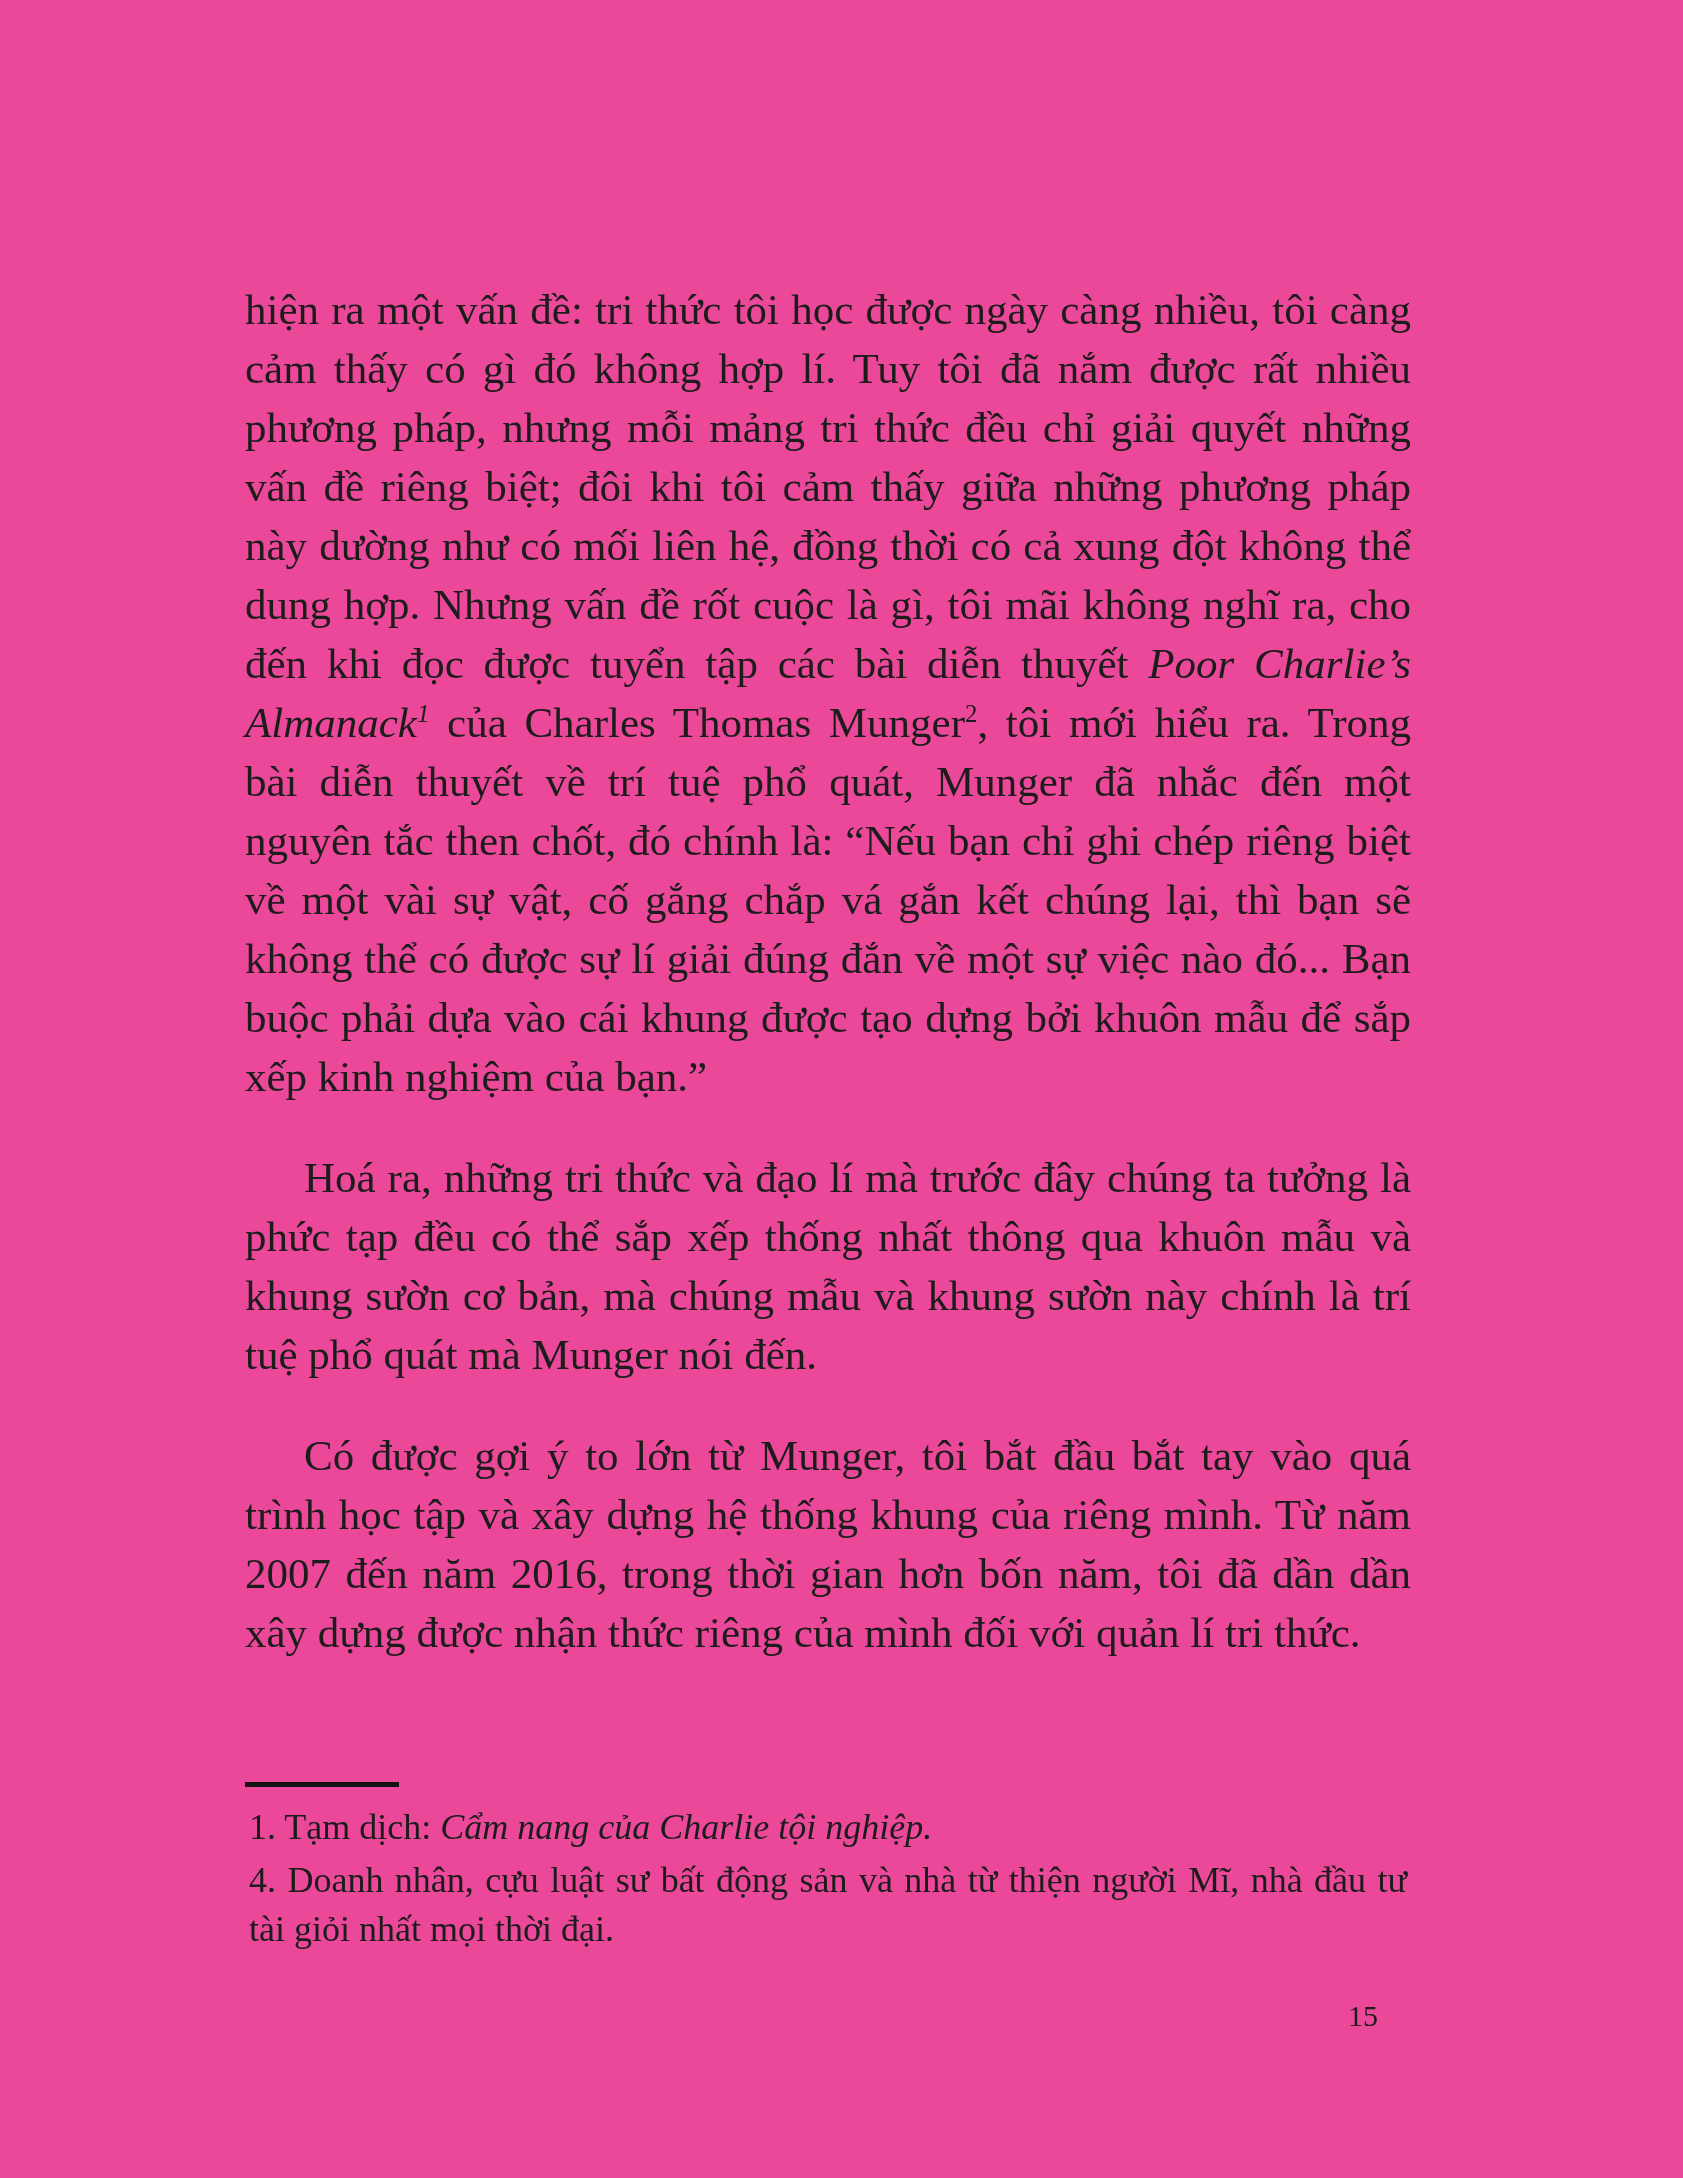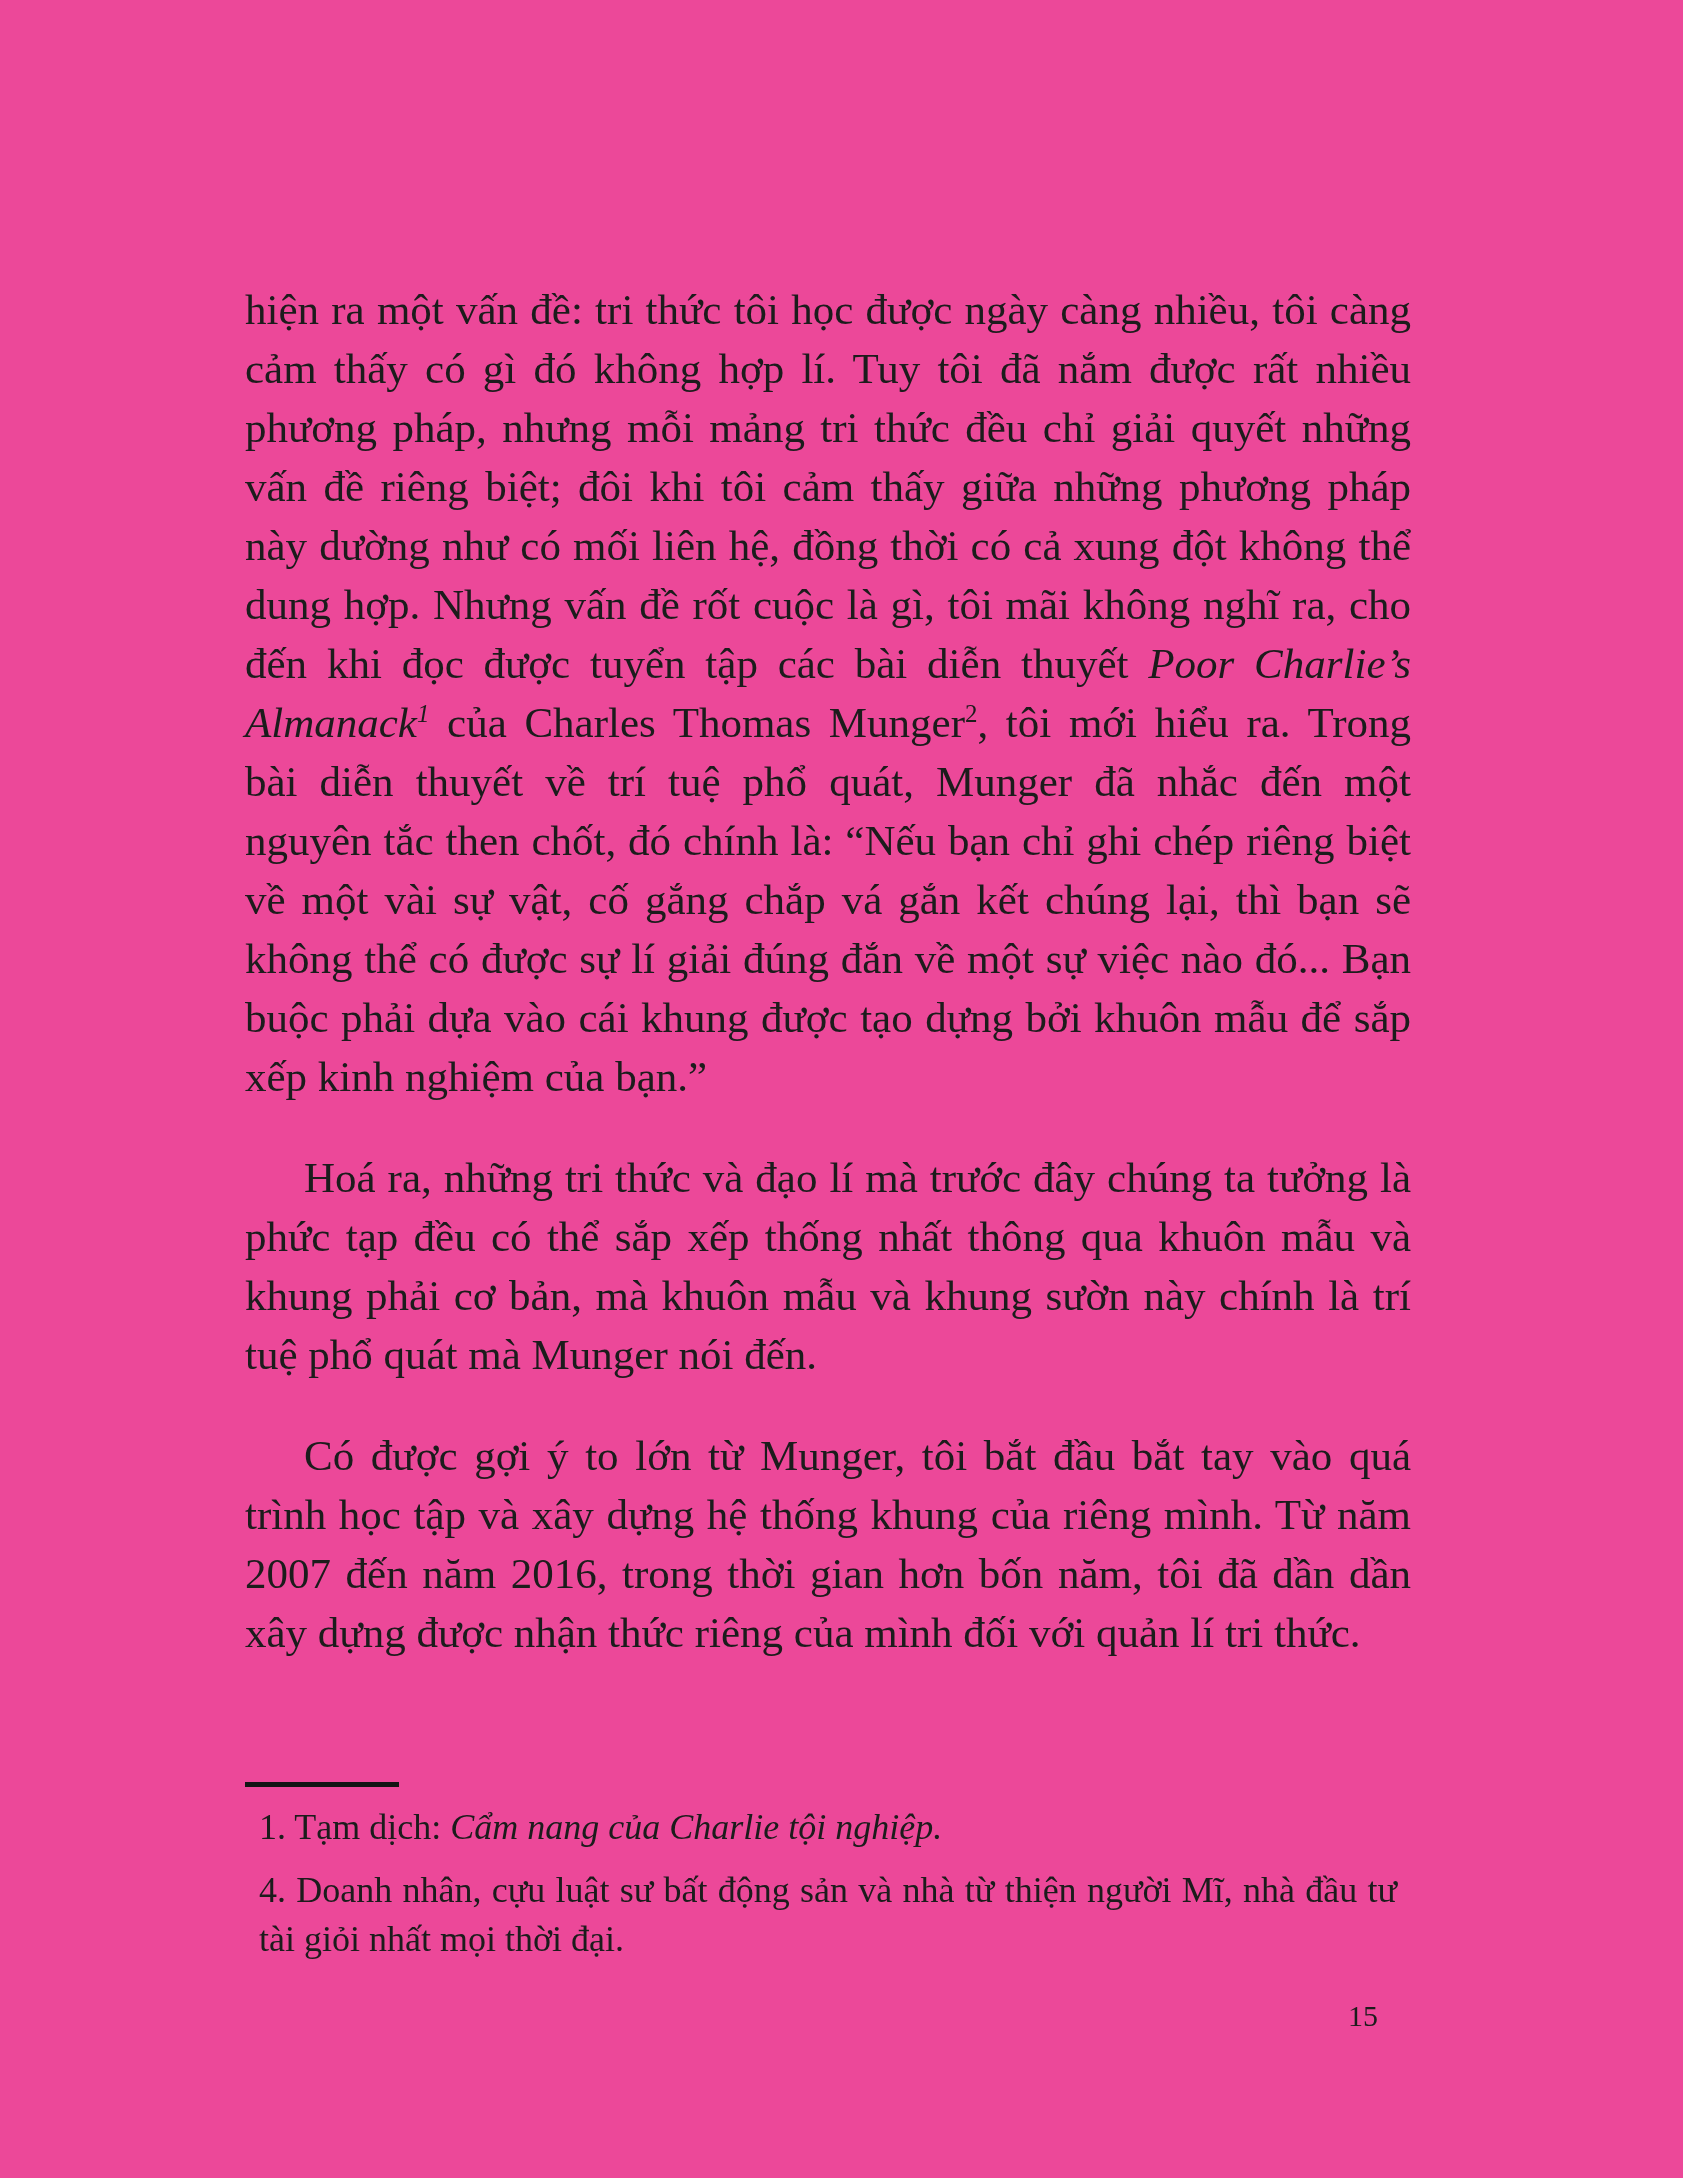--- a/index.html
+++ b/index.html
@@ -52,21 +52,21 @@
     top: 1782px;
     width: 1166px;
   }
   .footnote-separator {
     width: 154px;
     height: 5px;
     background: #141414;
     margin: 0 0 16px 0;
   }
   .footnote {
-    margin: 14px;
+    margin: 4px;
     padding: 0;
     font-size: 36px;
     line-height: 49px;
     text-align: justify;
   }
   .page-number {
     position: absolute;
     left: 1309px;
     top: 1990px;
     width: 69px;
@@ -75,21 +75,21 @@
     line-height: 51px;
   }
 </style>
 </head>
 <body>
 
 <div class="page-sheet">
 
   <div class="body-text">
     <p class="para"><span class="seg-normal">hiện ra một vấn đề: tri thức tôi học được ngày càng nhiều, tôi càng cảm thấy có gì đó không hợp lí. Tuy tôi đã nắm được rất nhiều phương pháp, nhưng mỗi mảng tri thức đều chỉ giải quyết những vấn đề riêng biệt; đôi khi tôi cảm thấy giữa những phương pháp này dường như có mối liên hệ, đồng thời có cả xung đột không thể dung hợp. Nhưng vấn đề rốt cuộc là gì, tôi mãi không nghĩ ra, cho đến khi đọc được tuyển tập các bài diễn thuyết </span><span class="seg-italic">Poor Charlie’s Almanack</span><sup class="seg-sup-italic">1</sup><span class="seg-normal"> của Charles Thomas Munger</span><sup class="seg-sup">2</sup><span class="seg-normal">, tôi mới hiểu ra. Trong bài diễn thuyết về trí tuệ phổ quát, Munger đã nhắc đến một nguyên tắc then chốt, đó chính là: “Nếu bạn chỉ ghi chép riêng biệt về một vài sự vật, cố gắng chắp vá gắn kết chúng lại, thì bạn sẽ không thể có được sự lí giải đúng đắn về một sự việc nào đó... Bạn buộc phải dựa vào cái khung được tạo dựng bởi khuôn mẫu để sắp xếp kinh nghiệm của bạn.”</span></p>
-    <p class="para indent"><span class="seg-normal">Hoá ra, những tri thức và đạo lí mà trước đây chúng ta tưởng là phức tạp đều có thể sắp xếp thống nhất thông qua khuôn mẫu và khung phải cơ bản, mà khuôn mẫu và khung sườn này chính là trí tuệ phổ quát mà Munger nói đến.</span></p>
+    <p class="para indent"><span class="seg-normal">Hoá ra, những tri thức và đạo lí mà trước đây chúng ta tưởng là phức tạp đều có thể sắp xếp thống nhất thông qua khuôn mẫu và khung sườn cơ bản, mà chúng mẫu và khung sườn này chính là trí tuệ phổ quát mà Munger nói đến.</span></p>
     <p class="para indent"><span class="seg-normal">Có được gợi ý to lớn từ Munger, tôi bắt đầu bắt tay vào quá trình học tập và xây dựng hệ thống khung của riêng mình. Từ năm 2007 đến năm 2016, trong thời gian hơn bốn năm, tôi đã dần dần xây dựng được nhận thức riêng của mình đối với quản lí tri thức.</span></p>
   </div>
 
   <div class="footnote-section">
     <div class="footnote-separator"></div>
     <p class="footnote"><span class="seg-normal">1. Tạm dịch: </span><span class="seg-italic">Cẩm nang của Charlie tội nghiệp.</span></p>
     <p class="footnote"><span class="seg-normal">4. Doanh nhân, cựu luật sư bất động sản và nhà từ thiện người Mĩ, nhà đầu tư tài giỏi nhất mọi thời đại.</span></p>
   </div>
 
   <div class="page-number">15</div>

